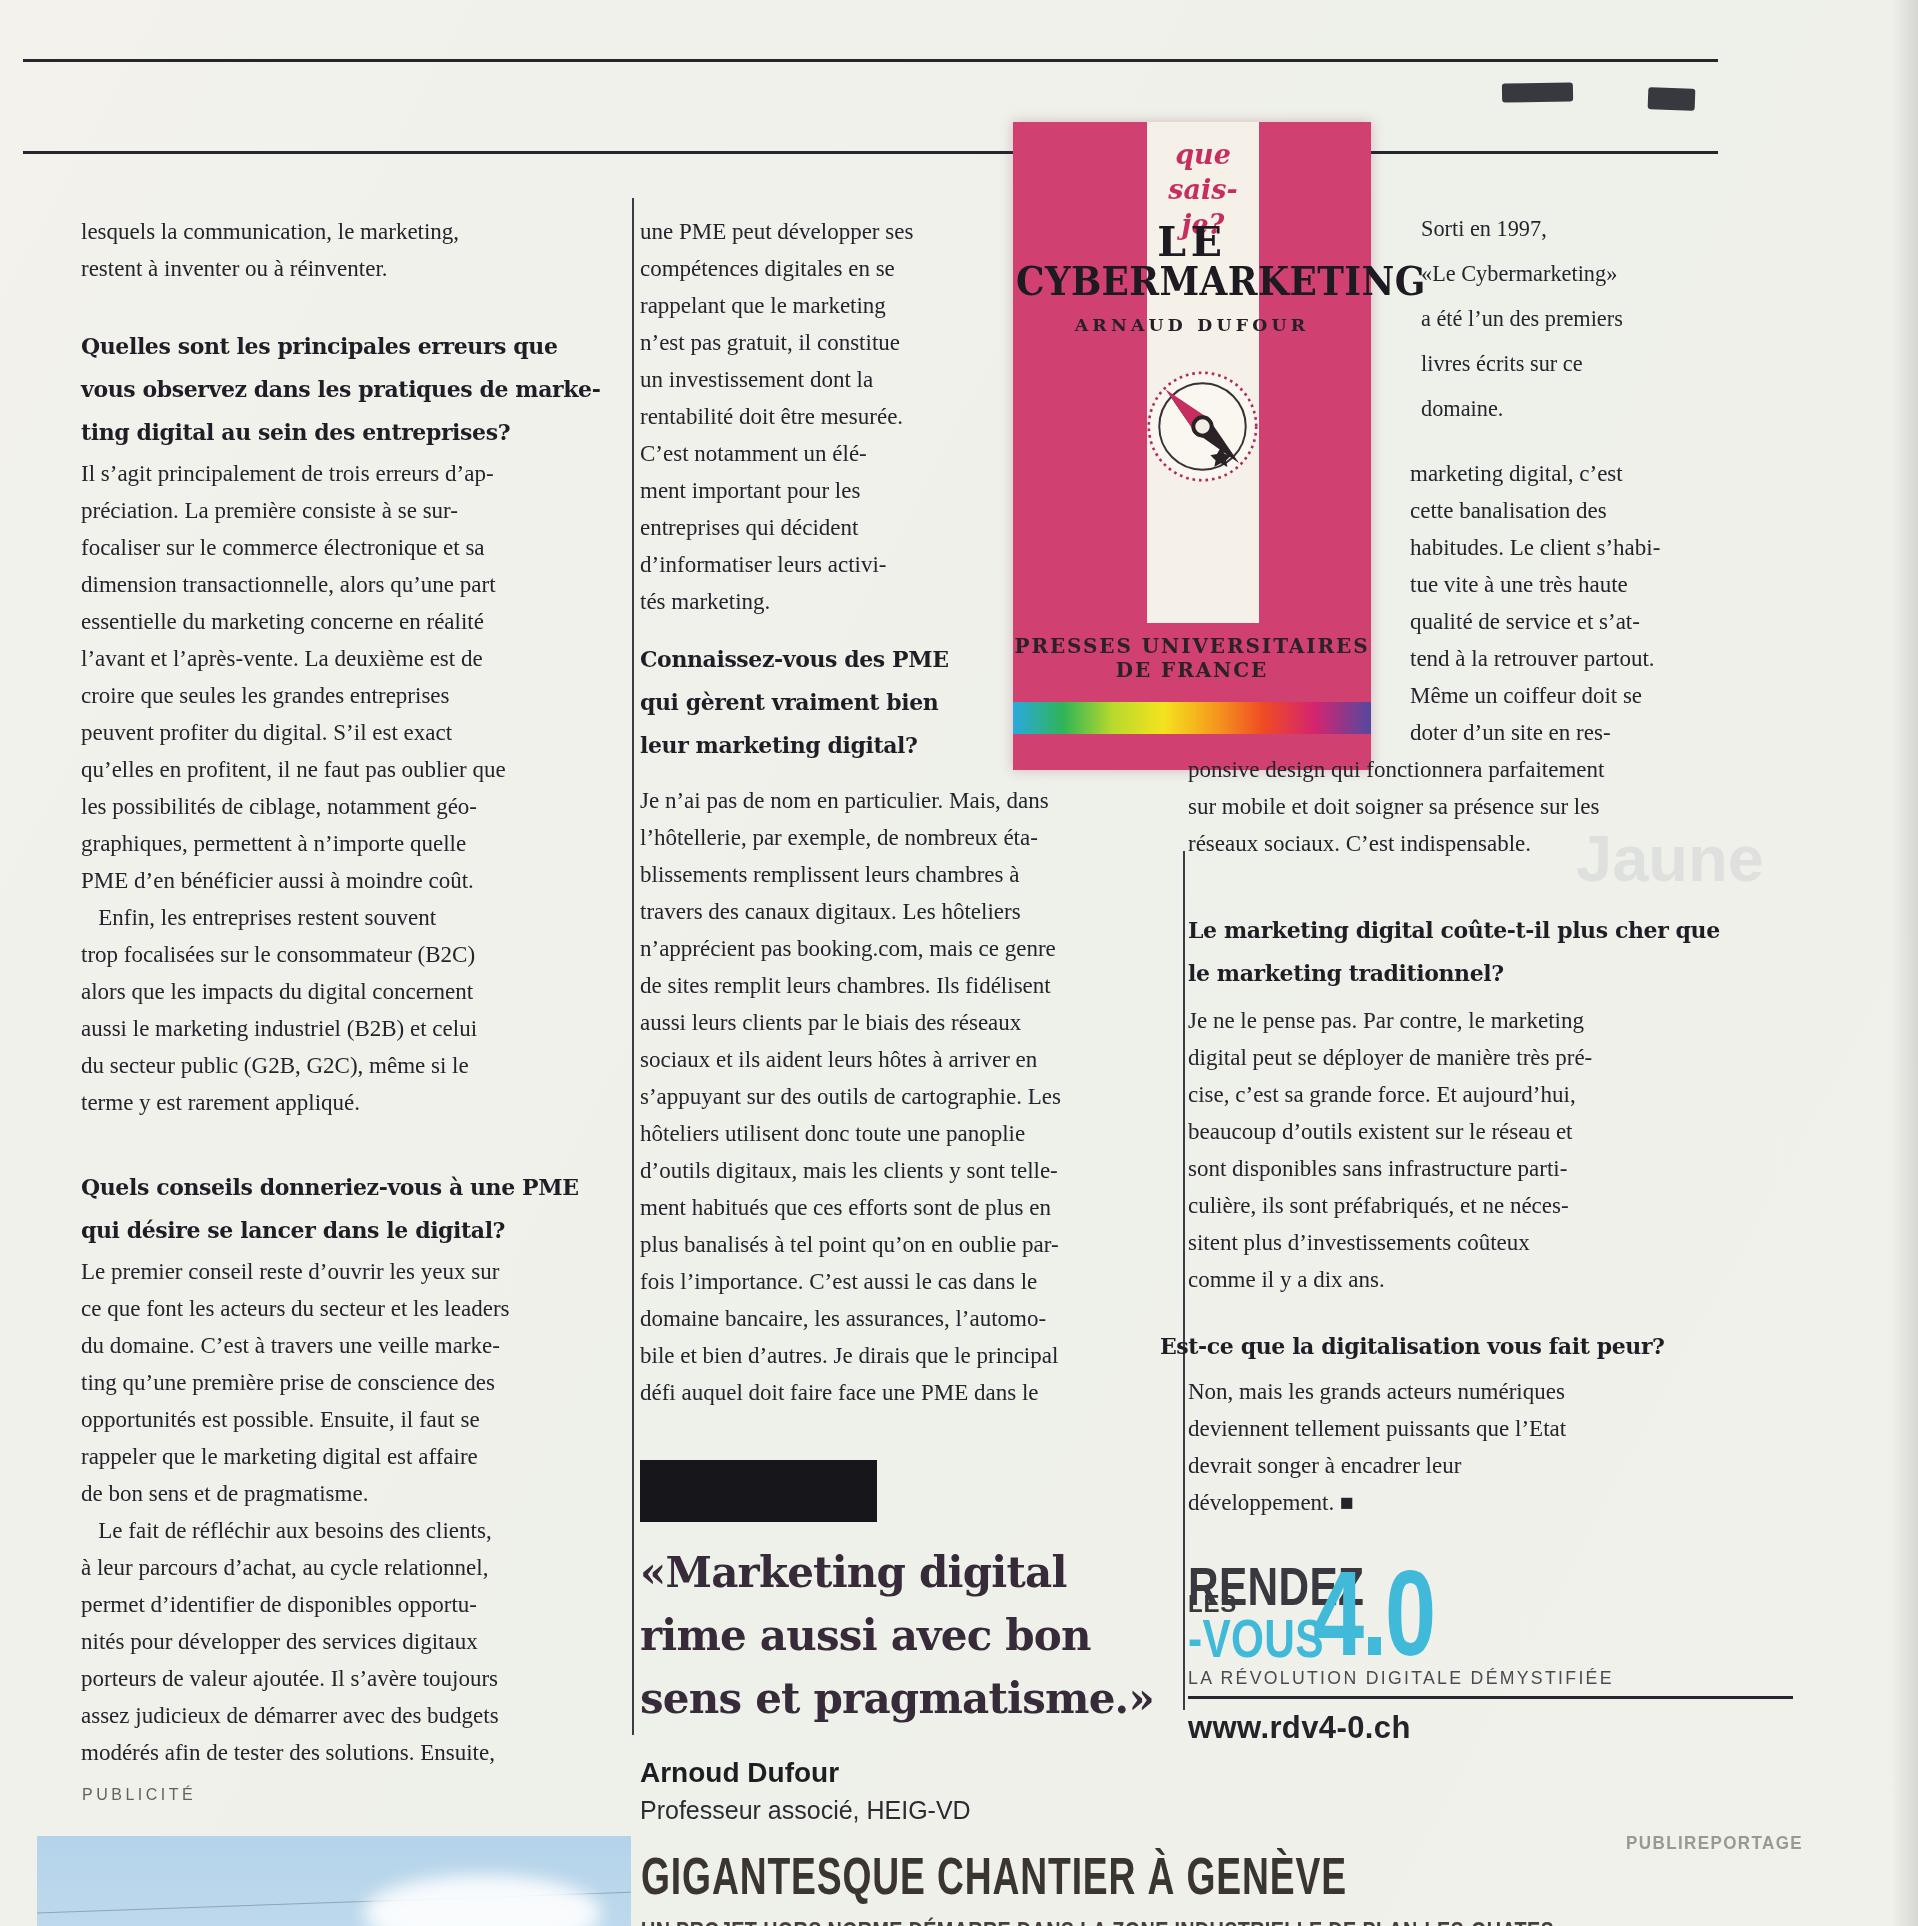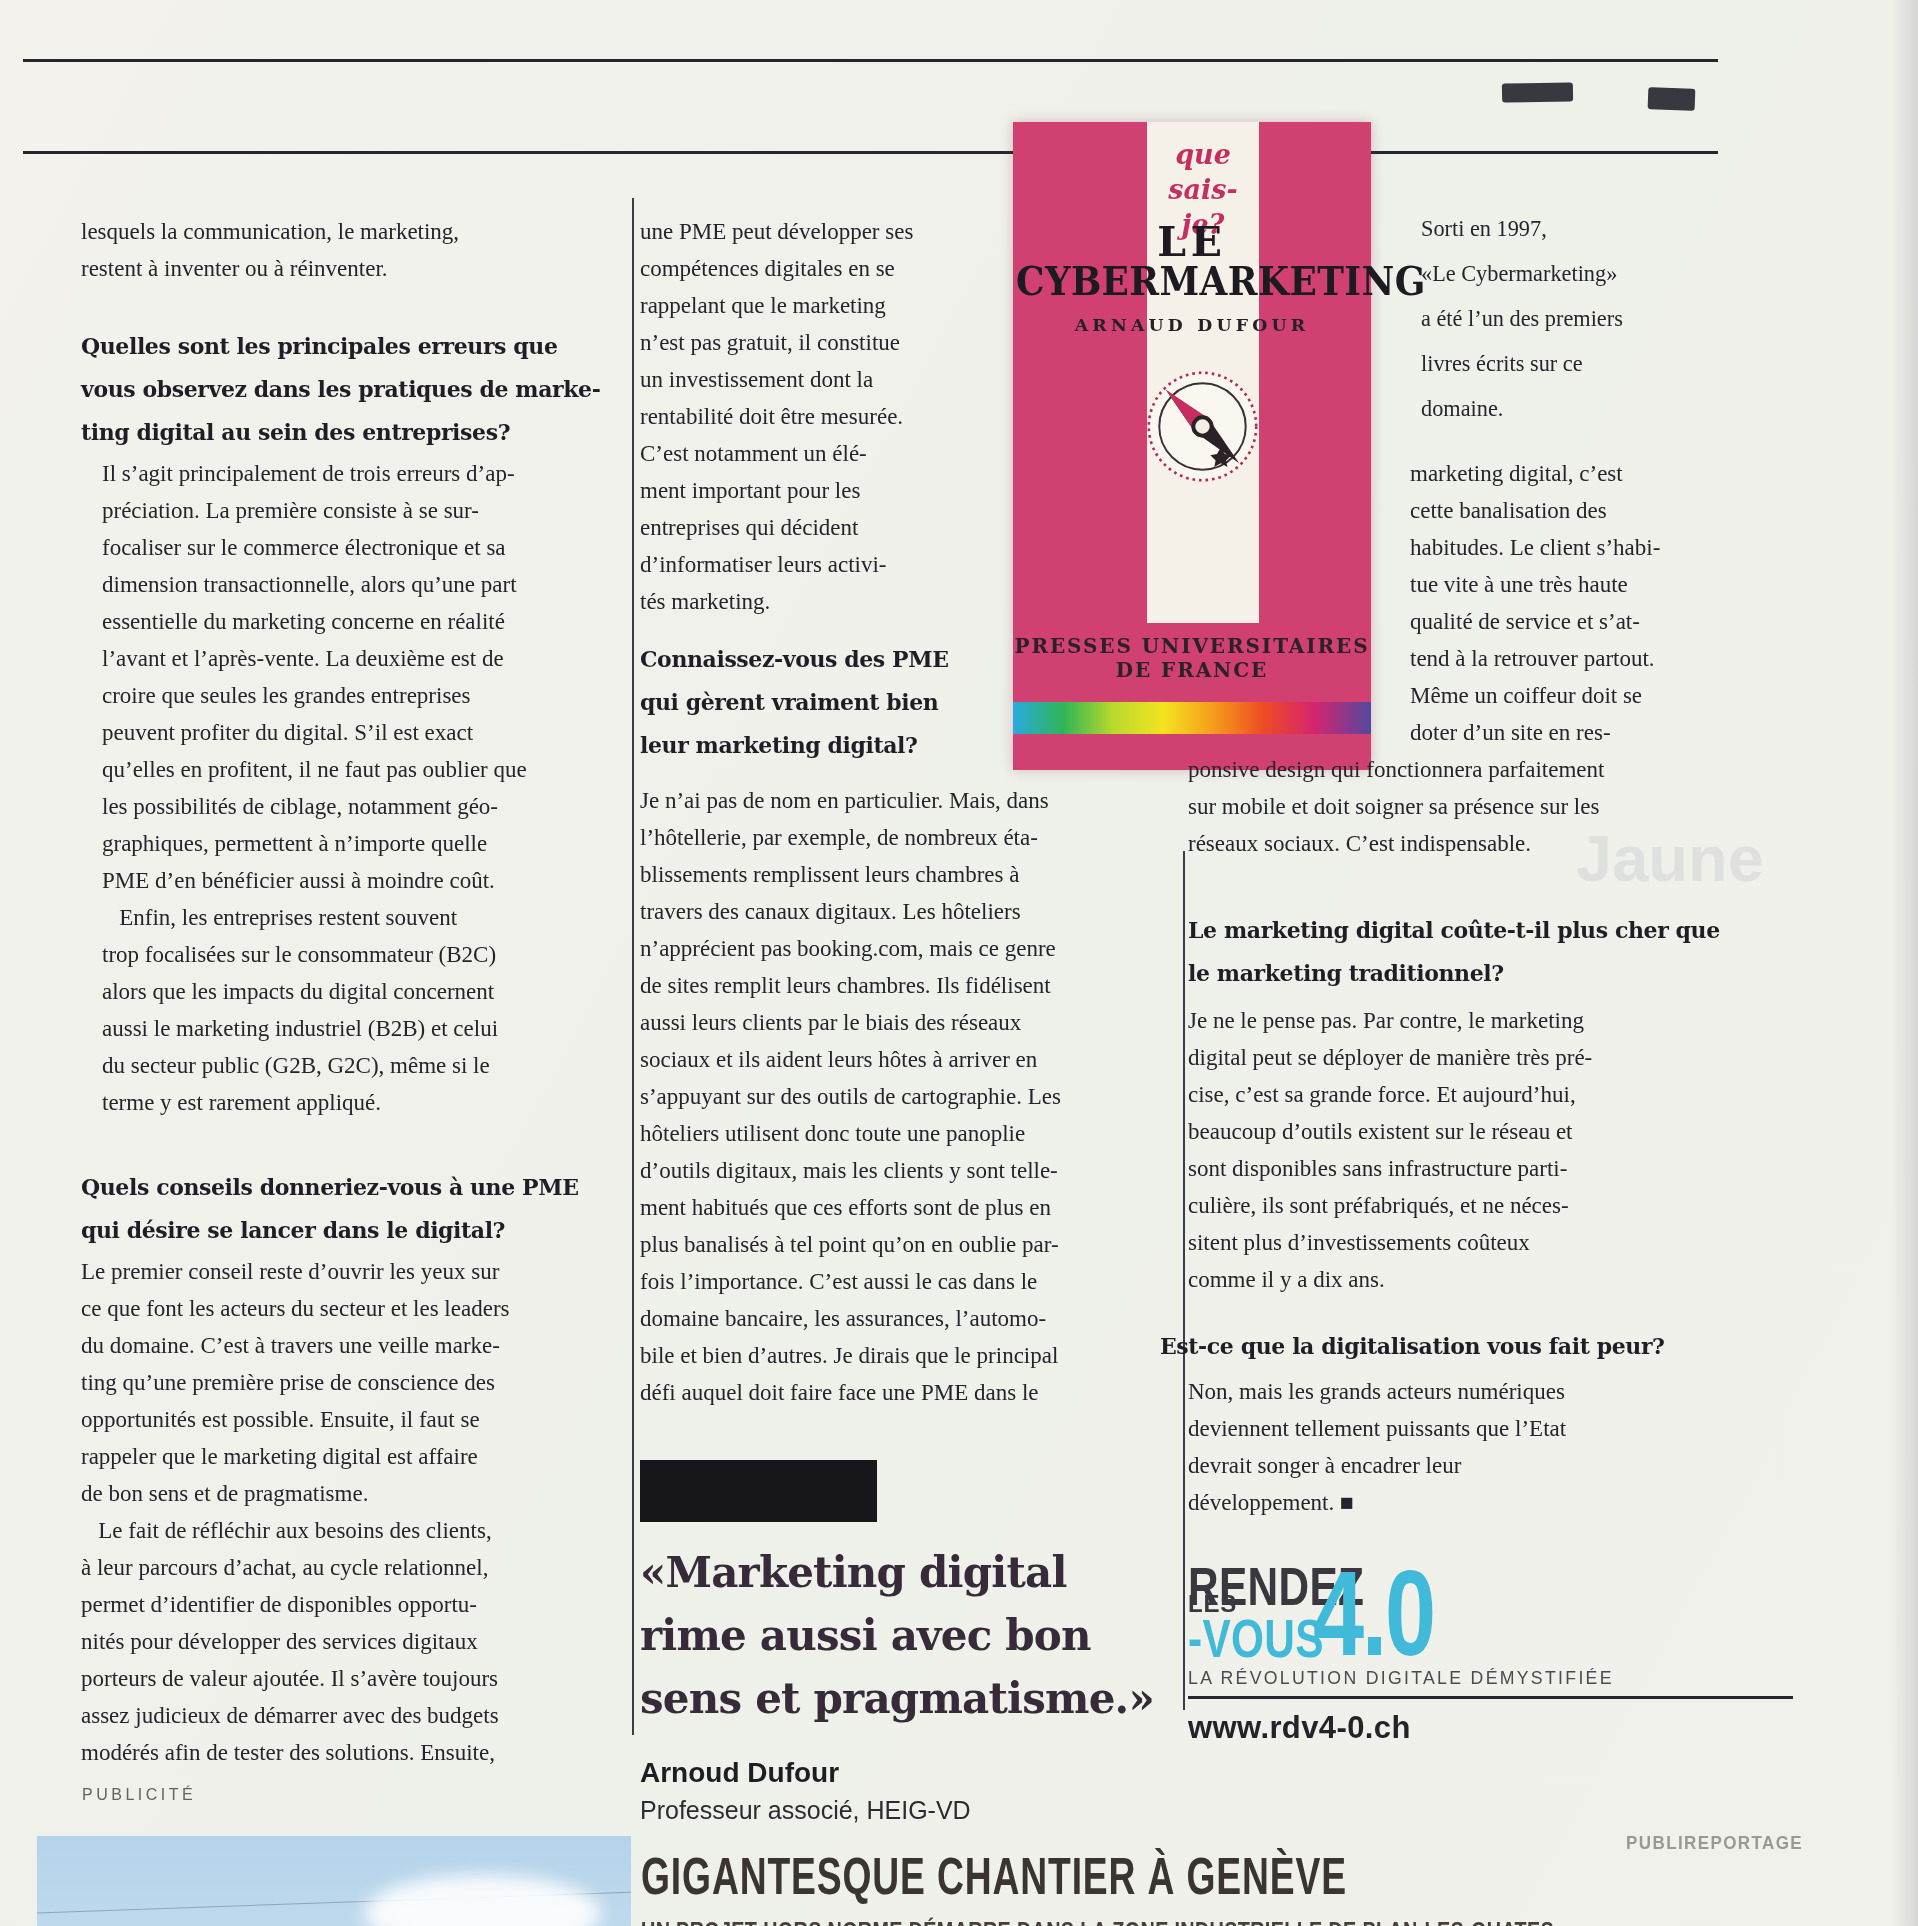--- a/index.html
+++ b/index.html
@@ -70,21 +70,21 @@
 
   <div class="abs body-lines" style="left:81px;top:213px;">
       <div class="ln">lesquels la communication, le marketing,</div>
       <div class="ln">restent à inventer ou à réinventer.</div>
     </div>
   <div class="abs hd-lines" style="left:81px;top:325px;">
       <div class="ln">Quelles sont les principales erreurs que</div>
       <div class="ln">vous observez dans les pratiques de marke-</div>
       <div class="ln">ting digital au sein des entreprises?</div>
     </div>
-  <div class="abs body-lines" style="left:81px;top:455px;margin-left:21px;">
+  <div class="abs body-lines" style="left:81px;top:455px;">
       <div class="ln">Il s’agit principalement de trois erreurs d’ap-</div>
       <div class="ln">préciation. La première consiste à se sur-</div>
       <div class="ln">focaliser sur le commerce électronique et sa</div>
       <div class="ln">dimension transactionnelle, alors qu’une part</div>
       <div class="ln">essentielle du marketing concerne en réalité</div>
       <div class="ln">l’avant et l’après-vente. La deuxième est de</div>
       <div class="ln">croire que seules les grandes entreprises</div>
       <div class="ln">peuvent profiter du digital. S’il est exact</div>
       <div class="ln">qu’elles en profitent, il ne faut pas oublier que</div>
       <div class="ln">les possibilités de ciblage, notamment géo-</div>

